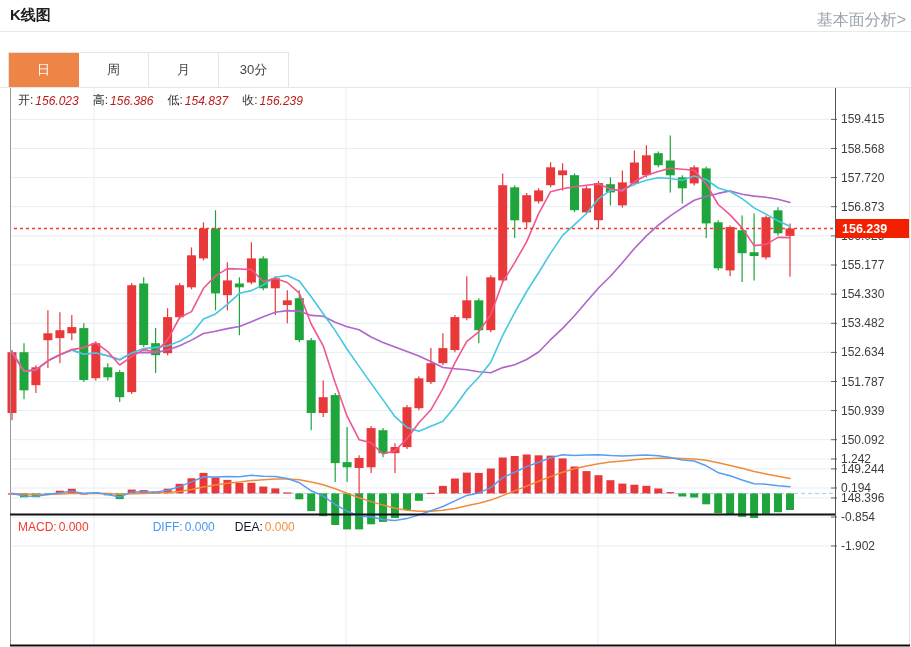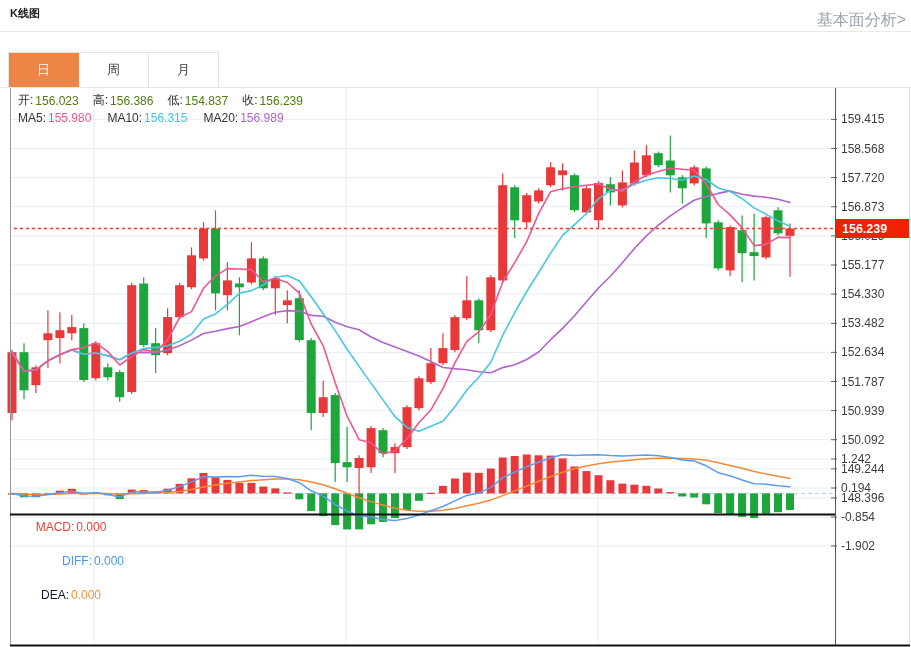--- a/index.html
+++ b/index.html
@@ -1,52 +1,53 @@
 <!DOCTYPE html>
 <html><head>
 <meta charset="utf-8">
 <style>
   * { margin:0; padding:0; box-sizing:border-box; }
   html,body { background:#fff; }
   body {
     width:911px; height:647px; position:relative; overflow:hidden;
     font-family:"Liberation Sans","DejaVu Sans",sans-serif; color:#333;
   }
-  .page-title { position:absolute; left:10px; top:6px; font-size:11px; font-weight:bold; color:#1f1f1f; }
+  .page-title { position:absolute; left:10px; top:6px; font-size:15px; font-weight:bold; color:#1f1f1f; }
   .fund-link { position:absolute; right:5px; top:10px; font-size:16px; color:#9aa3ad; text-decoration:none; cursor:pointer; }
   .title-divider { position:absolute; left:0; top:31px; width:911px; border-top:1px solid #e9e9e9; }
   .tabs { position:absolute; left:8px; top:52px; display:flex; height:35px; border-left:1px solid #e4e4e4; border-top:1px solid #e4e4e4; background:#fff; }
   .tab {
     width:70px; height:34px; line-height:34px; text-align:center; font-size:13px; color:#444;
     border-right:1px solid #e4e4e4; cursor:pointer; background:#fff;
   }
   .tab.active { background:#ee8445; color:#fff; border-right-color:#ee8445; }
   .tabs-underline { position:absolute; left:0; top:87px; width:911px; border-top:1px solid #e6e6e6; }
   .chart-area { position:absolute; left:0; top:88px; width:911px; height:559px; }
   .chart-area svg { position:absolute; left:0; top:0; display:block; }
   .overlay-row { position:absolute; display:flex; align-items:center; font-size:12px; z-index:3; white-space:nowrap; }
   #ohlc-row { left:18px; top:4px; gap:14px; }
   #ma-row { left:18px; top:23px; gap:16px; }
-  #macd-row { left:18px; top:432px; gap:20px;flex-direction:column; }
+  #macd-row { left:18px; top:432px; gap:20px; }
   .info-item { display:flex; align-items:center; }
   .info-item .lbl { color:#333; }
   .info-item .val { margin-left:2px; }
-  #ohlc-row .val { color:#4d7c0f; }
+  #ohlc-row .val { color:#b91c1c;font-style:italic; }
 </style>
 </head>
 <body>
 
 <div class="page-title">K线图</div>
 <a class="fund-link">基本面分析&gt;</a>
 <div class="title-divider"></div>
 
 <div class="tabs">
   <div class="tab active">日</div>
   <div class="tab">周</div>
   <div class="tab">月</div>
+  <div class="tab">30分</div>
 </div>
 <div class="tabs-underline"></div>
 
 <div class="chart-area">
   <svg id="chart-svg" width="911" height="559">
       <line x1="94" y1="0" x2="94" y2="557" stroke="#e6edf4" stroke-width="1"></line>
       <line x1="346" y1="0" x2="346" y2="557" stroke="#e6edf4" stroke-width="1"></line>
       <line x1="598" y1="0" x2="598" y2="557" stroke="#e6edf4" stroke-width="1"></line>
       <line x1="10" y1="31.4" x2="835" y2="31.4" stroke="#e6edf4" stroke-width="1"></line>
       <line x1="10" y1="60.5" x2="835" y2="60.5" stroke="#e6edf4" stroke-width="1"></line>
@@ -336,34 +337,20 @@
     <span class="info-item">
         <span class="lbl">低:</span>
         <span class="val">154.837</span>
       </span>
     <span class="info-item">
         <span class="lbl">收:</span>
         <span class="val">156.239</span>
       </span>
   </div>
 
-  <div class="overlay-row" id="ma-row">
-    <span class="info-item ma-item" style="color: rgb(240, 86, 143);">
-        <span class="lbl">MA5:</span>
-        <span class="val">155.980</span>
-      </span>
-    <span class="info-item ma-item" style="color: rgb(62, 198, 220);">
-        <span class="lbl">MA10:</span>
-        <span class="val">156.315</span>
-      </span>
-    <span class="info-item ma-item" style="color: rgb(177, 100, 202);">
-        <span class="lbl">MA20:</span>
-        <span class="val">156.989</span>
-      </span>
-  </div>
 
   <div class="overlay-row" id="macd-row">
     <span class="info-item macd-item" style="color: rgb(240, 58, 48);">
         <span class="lbl" style="color: rgb(240, 58, 48);">MACD:</span>
         <span class="val">0.000</span>
       </span>
     <span class="info-item macd-item" style="color: rgb(74, 151, 238); margin-left: 44px;">
         <span class="lbl" style="color: rgb(74, 151, 238);">DIFF:</span>
         <span class="val">0.000</span>
       </span>

